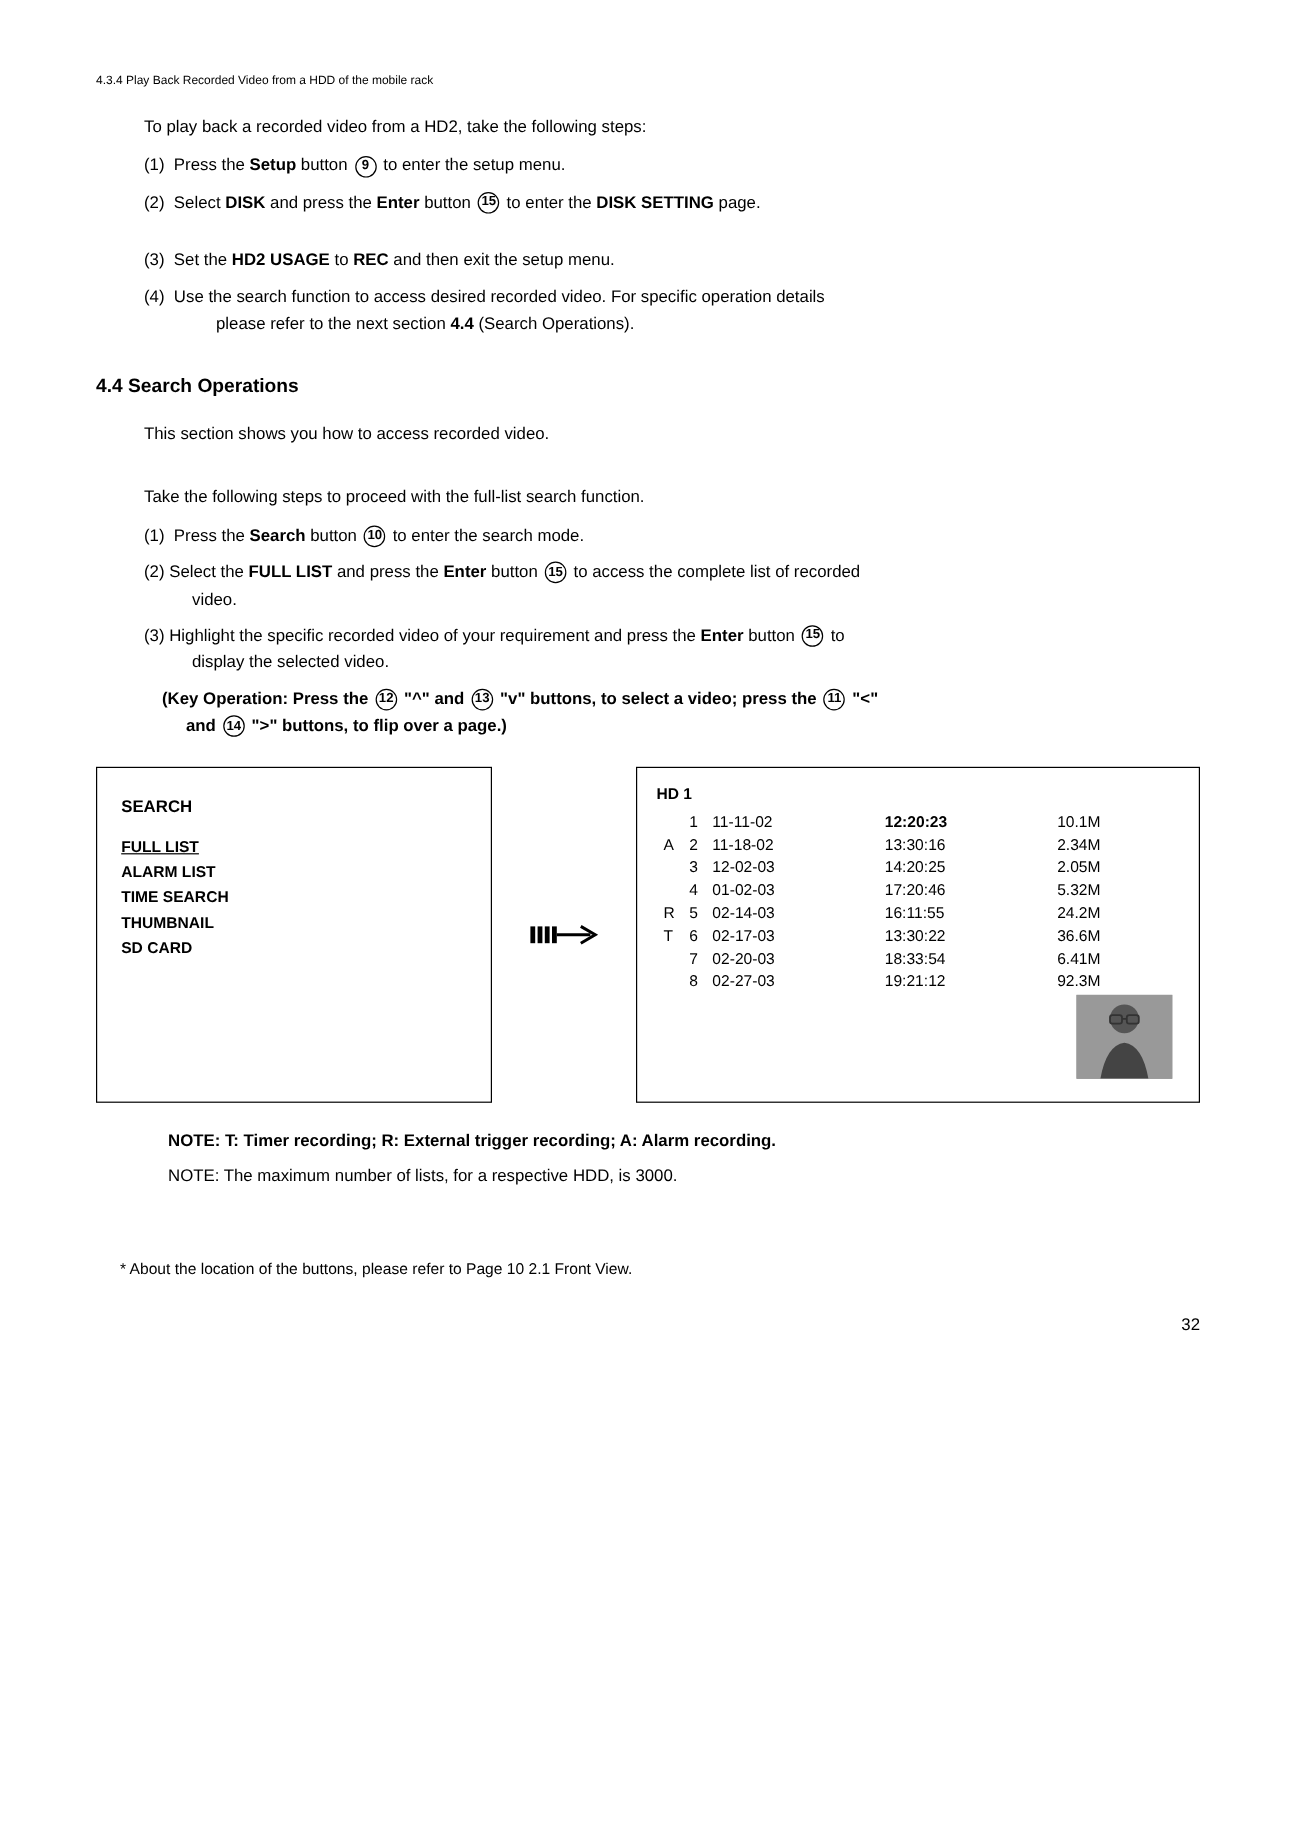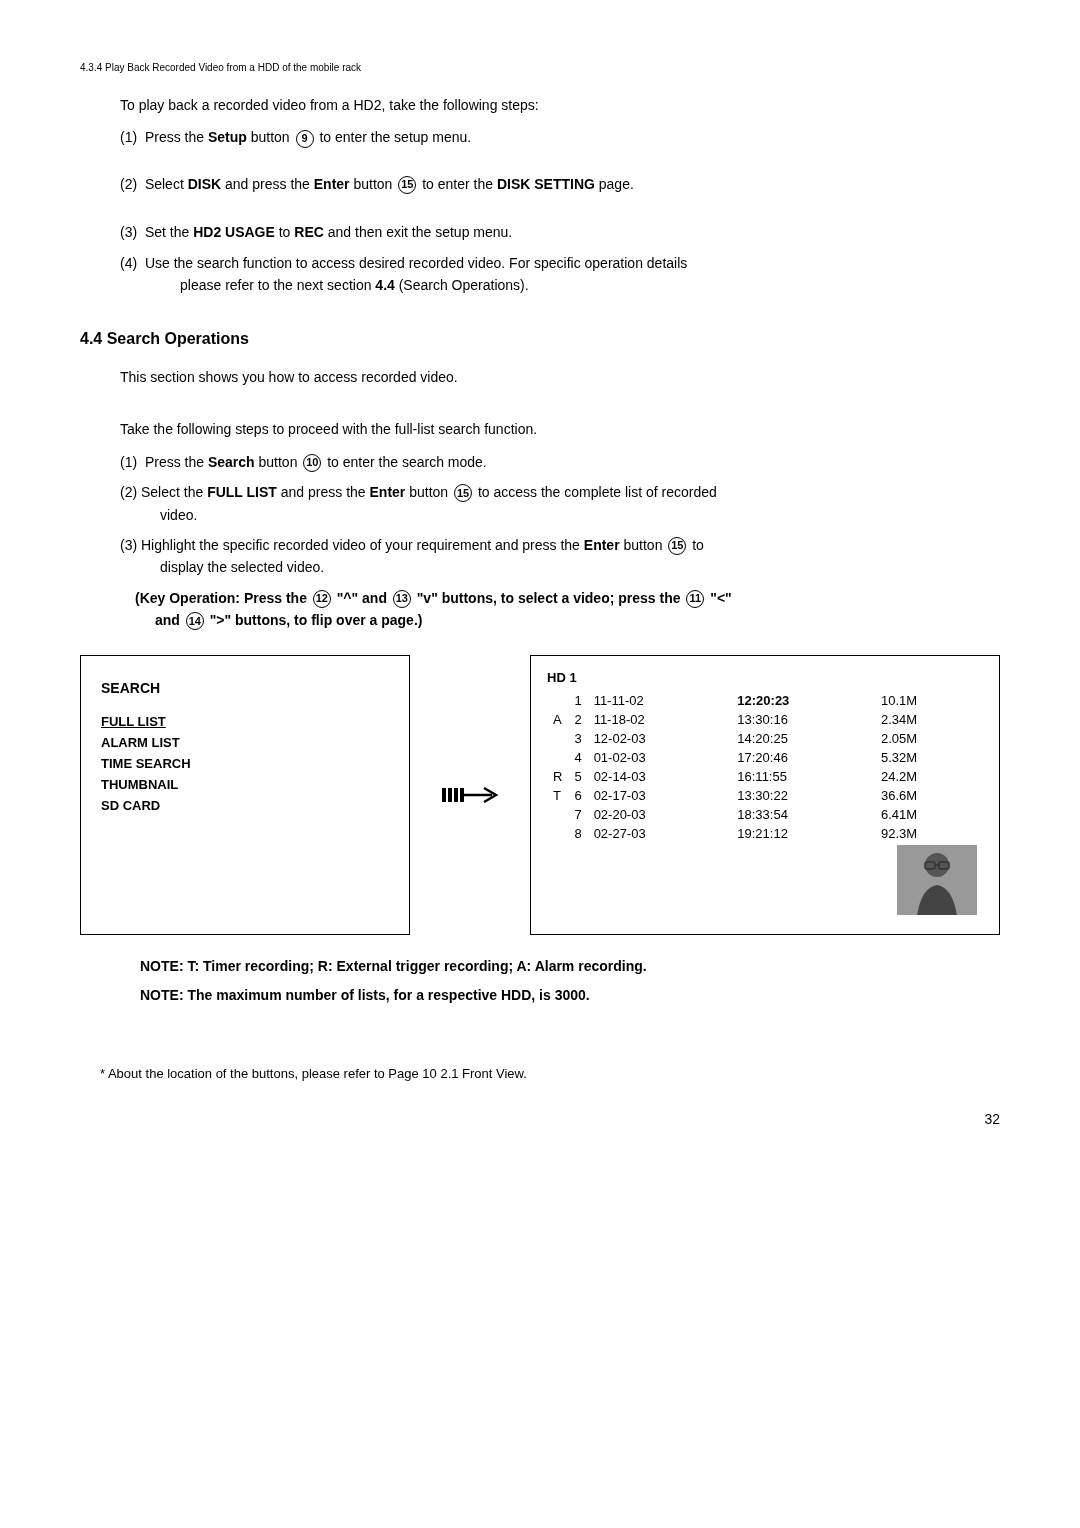--- a/index.html
+++ b/index.html
@@ -116,21 +116,21 @@
     .section-gap { margin-top: 30px; }
   </style>
 </head>
 <body>
 
 <div>
   <p class="section-title">4.3.4 Play Back Recorded Video from a HDD of the mobile rack</p>
 
   <p class="indent">To play back a recorded video from a HD2, take the following steps:</p>
 
-  <div class="indent" style="margin-bottom:24px;line-height:1.6;">
+  <div class="indent" style="margin-bottom:8px;line-height:1.6;">
     <span>(1)&nbsp;&nbsp;Press the <strong>Setup</strong> button <span class="circle-num">9</span> to enter the setup menu.</span>
   </div>
 
   <div class="indent" style="margin-bottom:26px;line-height:1.6;">
     <span>(2)&nbsp;&nbsp;Select <strong>DISK</strong> and press the <strong>Enter</strong> button <span class="circle-num">15</span> to enter the <strong>DISK SETTING</strong> page.</span>
   </div>
 
   <div class="indent" style="margin-bottom:8px;line-height:1.6;">
     <span>(3)&nbsp;&nbsp;Set the <strong>HD2 USAGE</strong> to <strong>REC</strong> and then exit the setup menu.</span>
   </div>
@@ -274,21 +274,21 @@
             </td>
           </tr>
         </tbody>
       </table>
     </div>
   </div>
 
   <div style="margin-left:60px;font-weight:bold;margin-bottom:6px;line-height:1.6;">
     <span>NOTE: T: Timer recording; R: External trigger recording; A: Alarm recording.</span>
   </div>
-  <div style="margin-left:60px;font-weight:bold;margin-bottom:6px;line-height:1.6;">
+  <div style="margin-left:60px;font-weight:normal;margin-bottom:6px;line-height:1.6;">
     <span>NOTE: The maximum number of lists, for a respective HDD, is 3000.</span>
   </div>
 </div>
 
 <div class="bottom-note">
   <span>* About the location of the buttons, please refer to Page 10 2.1 Front View.</span>
 </div>
 
 <div style="text-align:right;margin-top:30px;">
   <span>32</span>

